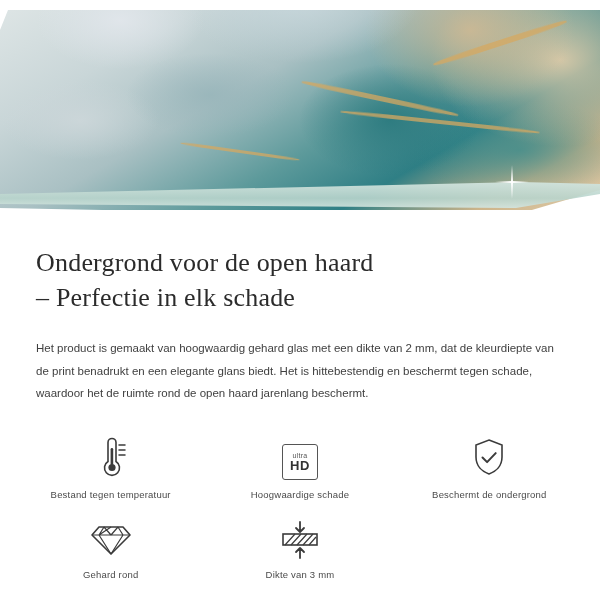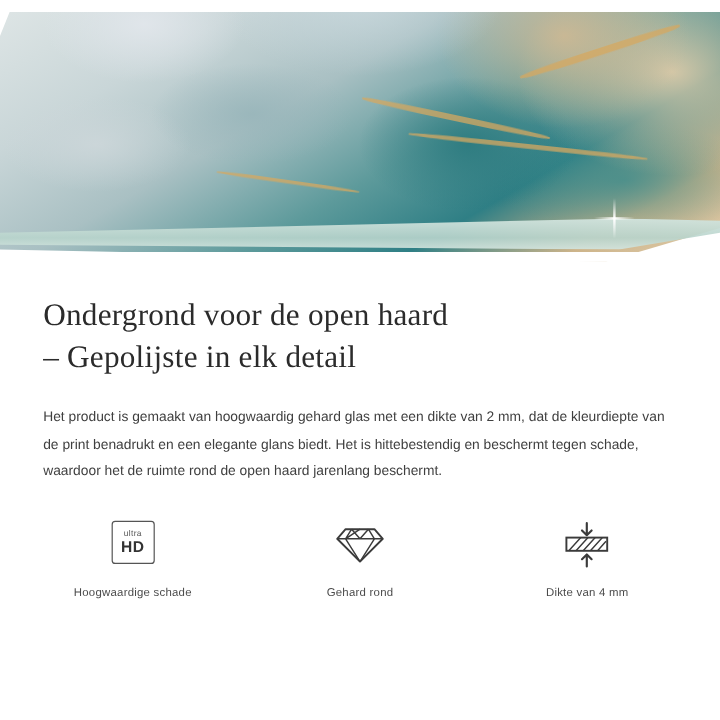--- a/index.html
+++ b/index.html
@@ -136,21 +136,21 @@
   }
   .feature {
     display: flex;
     flex-direction: column;
     align-items: center;
     justify-content: flex-start;
   }
   .feature-icon {
     height: 46px;
     display: flex;
-    align-items: flex-start;
+    align-items: flex-end;
     justify-content: center;
   }
   .feature-label {
     margin-top: 9px;
     font-size: 9.5px;
     color: #4a4a4a;
     text-align: center;
     letter-spacing: 0.2px;
   }
   .ultra-hd {
@@ -192,38 +192,58 @@
     <div class="hero-edge"></div>
     <div class="hero-sparkle" style="left:495px; top:165px;"></div>
     <div class="hero-white-top"></div>
     <div class="hero-white-left"></div>
     <div class="hero-white-bottom"></div>
   </div>
 
   <div class="content">
     <h1 class="title">
       <span class="line">Ondergrond voor de open haard</span>
-      <span class="line">– Gepolijste in elk detail</span>
+      <span class="line">– Perfectie in elk schade</span>
     </h1>
     <p class="body">Het product is gemaakt van hoogwaardig gehard glas met een dikte van 2 mm, dat de kleurdiepte van de print benadrukt en een elegante glans biedt. Het is hittebestendig en beschermt tegen schade, waardoor het de ruimte rond de open haard jarenlang beschermt.</p>
   </div>
 
   <div class="features">
 
+    <div class="feature">
+      <div class="feature-icon">
+        <svg width="40" height="44" viewBox="0 0 40 44" fill="none" xmlns="http://www.w3.org/2000/svg">
+          <path d="M17 6.5a4 4 0 0 1 8 0v19a7.5 7.5 0 1 1-8 0v-19z" stroke="#3b3b3b" stroke-width="1.6" fill="none"></path>
+          <circle cx="21" cy="31.5" r="3.6" fill="#3b3b3b"></circle>
+          <rect x="19.6" y="12" width="2.6" height="17" rx="1.3" fill="#3b3b3b"></rect>
+          <path d="M28 9h6M28 14h6M28 19h6" stroke="#3b3b3b" stroke-width="1.5" stroke-linecap="round"></path>
+        </svg>
+      </div>
+      <div class="feature-label">Bestand tegen temperatuur</div>
+    </div>
 
     <div class="feature">
       <div class="feature-icon">
         <div class="ultra-hd">
           <span class="u">ultra</span>
           <span class="hd">HD</span>
         </div>
       </div>
       <div class="feature-label">Hoogwaardige schade</div>
     </div>
 
+    <div class="feature">
+      <div class="feature-icon">
+        <svg width="38" height="44" viewBox="0 0 38 44" fill="none" xmlns="http://www.w3.org/2000/svg">
+          <path d="M19 4l13 5v12c0 9-6.2 14.6-13 17-6.8-2.4-13-8-13-17V9l13-5z" stroke="#3b3b3b" stroke-width="1.6" fill="none"></path>
+          <path d="M12.5 21.5l4.6 4.6 8.6-9" stroke="#3b3b3b" stroke-width="2" stroke-linecap="round" stroke-linejoin="round" fill="none"></path>
+        </svg>
+      </div>
+      <div class="feature-label">Beschermt de ondergrond</div>
+    </div>
 
     <div class="feature">
       <div class="feature-icon">
         <svg width="42" height="40" viewBox="0 0 42 40" fill="none" xmlns="http://www.w3.org/2000/svg">
           <path d="M9 7h24l7 8-19 19L2 15l7-8z" stroke="#3b3b3b" stroke-width="1.6" fill="none" stroke-linejoin="round"></path>
           <path d="M2 15h38M14 7l-5 8 12 19M28 7l5 8-12 19M14 7l7 8 7-8M9 15l12-8" stroke="#3b3b3b" stroke-width="1.2" fill="none" stroke-linejoin="round"></path>
         </svg>
       </div>
       <div class="feature-label">Gehard rond</div>
     </div>
@@ -231,17 +251,17 @@
 
     <div class="feature">
       <div class="feature-icon">
         <svg width="46" height="40" viewBox="0 0 46 40" fill="none" xmlns="http://www.w3.org/2000/svg">
           <path d="M23 2v9M19 8l4 4 4-4" stroke="#3b3b3b" stroke-width="1.8" stroke-linecap="round" stroke-linejoin="round" fill="none"></path>
           <rect x="6" y="14" width="34" height="11" stroke="#3b3b3b" stroke-width="1.6" fill="none"></rect>
           <path d="M8 25l10-11M14 25l10-11M20 25l10-11M26 25l10-11M32 25l7-8" stroke="#3b3b3b" stroke-width="1.2"></path>
           <path d="M23 38v-9M19 32l4-4 4 4" stroke="#3b3b3b" stroke-width="1.8" stroke-linecap="round" stroke-linejoin="round" fill="none"></path>
         </svg>
       </div>
-      <div class="feature-label">Dikte van 4 mm</div>
+      <div class="feature-label">Dikte van 3 mm</div>
     </div>
 
   </div>
 </div>
 
 </body></html>

